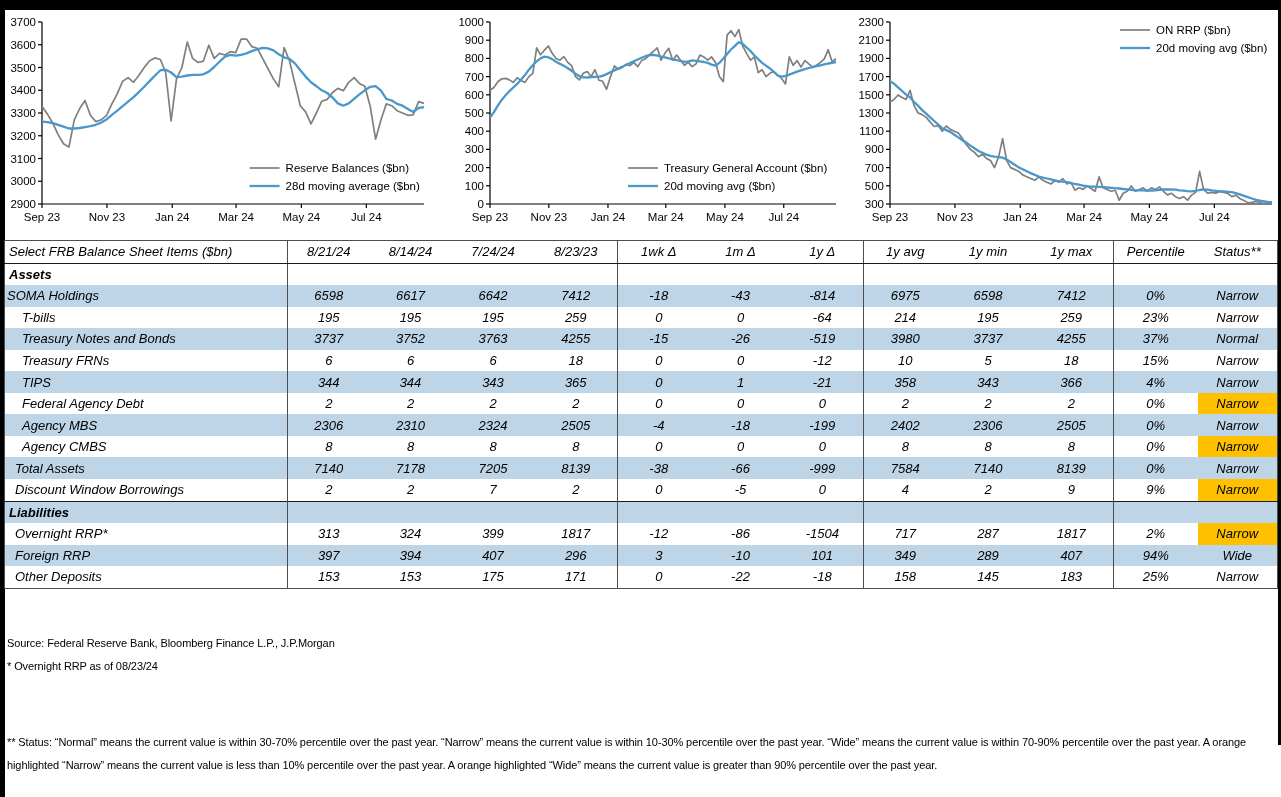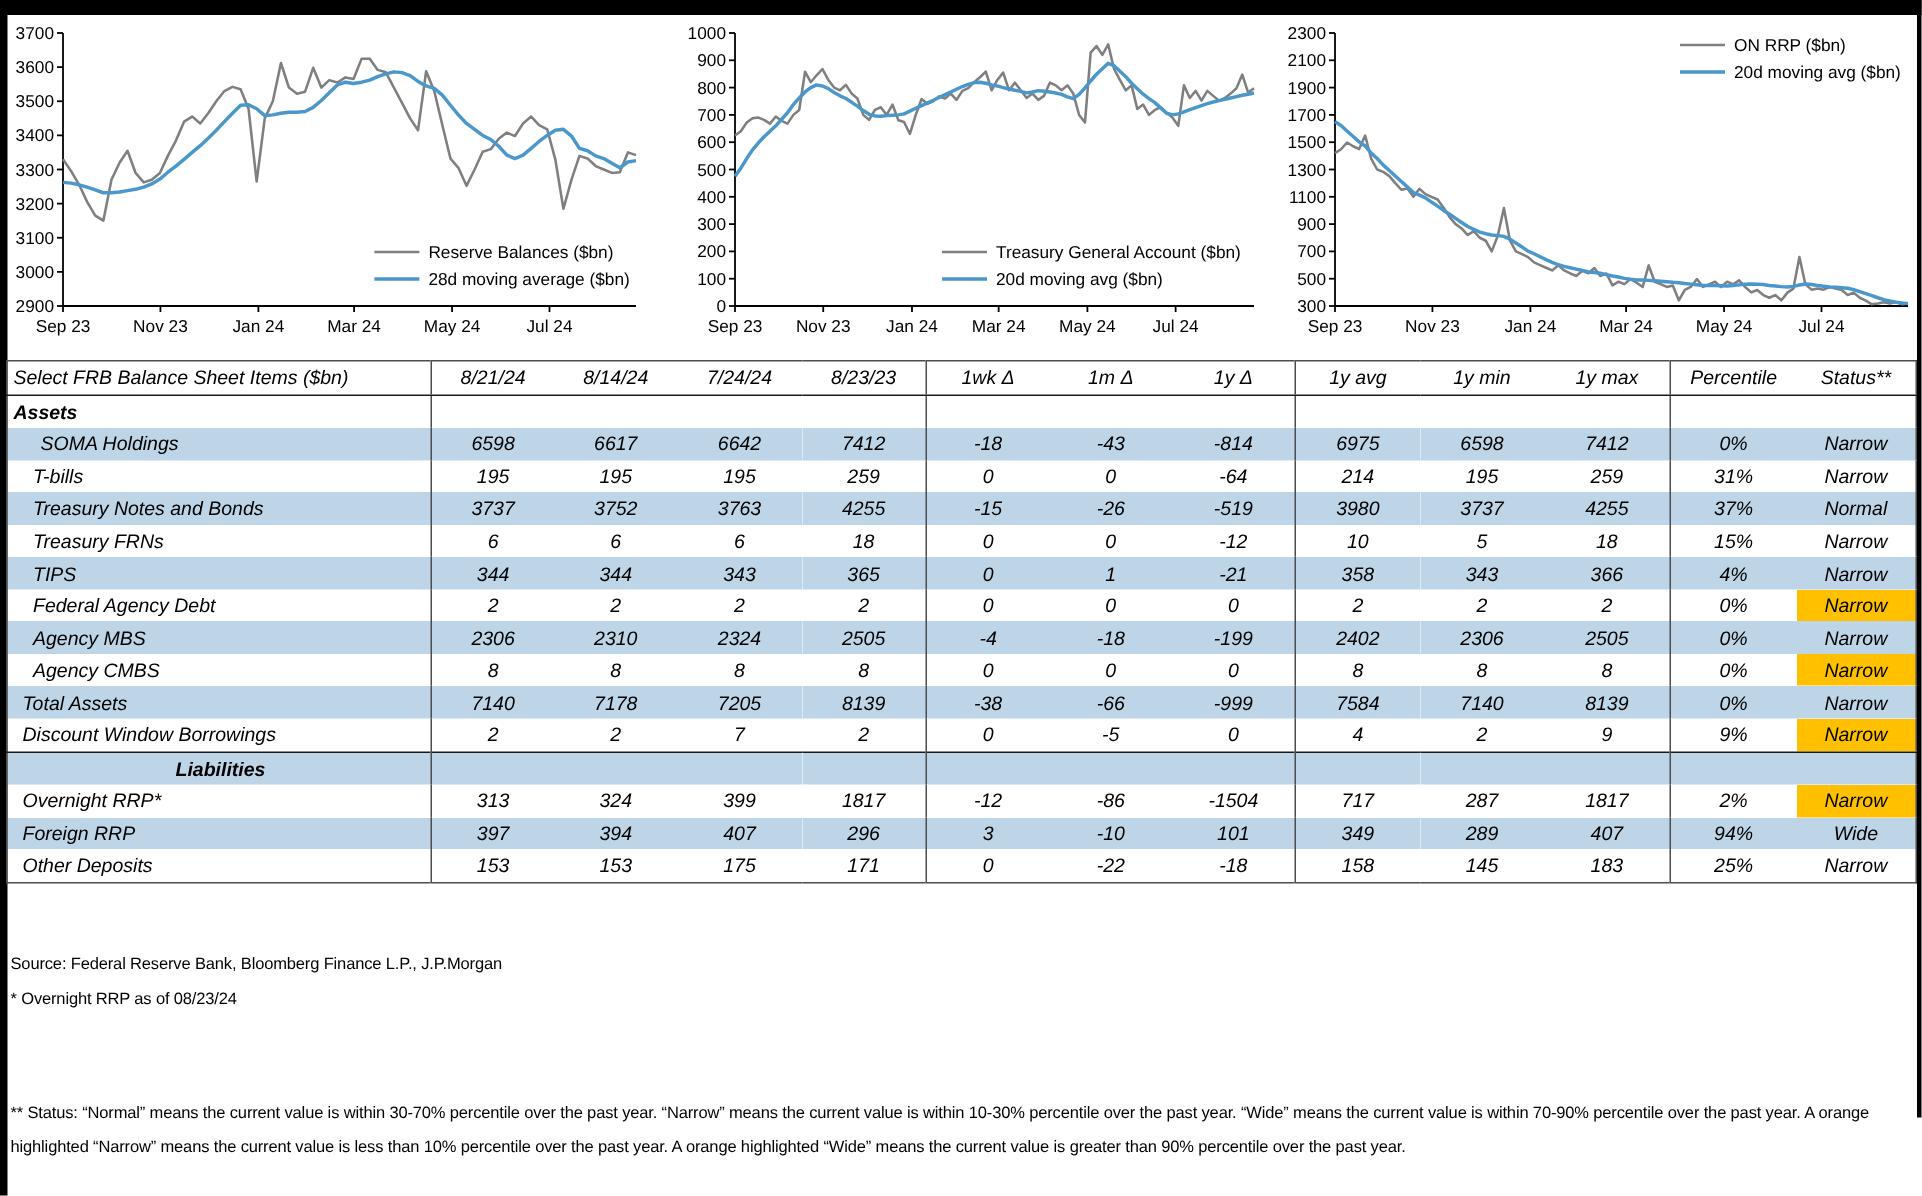--- a/index.html
+++ b/index.html
@@ -218,21 +218,21 @@
         <td class="g"></td>
         <td></td>
         <td></td>
         <td class="g"></td>
         <td></td>
         <td></td>
         <td class="g"></td>
         <td></td>
       </tr>
       <tr class="shade">
-        <td class="label" style="padding-left: 22px;">SOMA Holdings</td>
+        <td class="label" style="padding-left: 2px;">SOMA Holdings</td>
         <td class="g">6598</td>
         <td>6617</td>
         <td>6642</td>
         <td>7412</td>
         <td class="g">-18</td>
         <td>-43</td>
         <td>-814</td>
         <td class="g">6975</td>
         <td>6598</td>
         <td>7412</td>
@@ -244,21 +244,21 @@
         <td class="g">195</td>
         <td>195</td>
         <td>195</td>
         <td>259</td>
         <td class="g">0</td>
         <td>0</td>
         <td>-64</td>
         <td class="g">214</td>
         <td>195</td>
         <td>259</td>
-        <td class="g">31%</td>
+        <td class="g">23%</td>
         <td>Narrow</td>
       </tr>
       <tr class="shade">
         <td class="label" style="padding-left: 17px;">Treasury Notes and Bonds</td>
         <td class="g">3737</td>
         <td>3752</td>
         <td>3763</td>
         <td>4255</td>
         <td class="g">-15</td>
         <td>-26</td>
@@ -368,21 +368,21 @@
         <td class="g">0</td>
         <td>-5</td>
         <td>0</td>
         <td class="g">4</td>
         <td>2</td>
         <td>9</td>
         <td class="g">9%</td>
         <td class="hl">Narrow</td>
       </tr>
       <tr class="shade sect-border">
-        <td class="label bold" style="padding-left: 4px; text-align: center;">Liabilities</td>
+        <td class="label bold" style="padding-left: 4px;">Liabilities</td>
         <td class="g"></td>
         <td></td>
         <td></td>
         <td></td>
         <td class="g"></td>
         <td></td>
         <td></td>
         <td class="g"></td>
         <td></td>
         <td></td>

